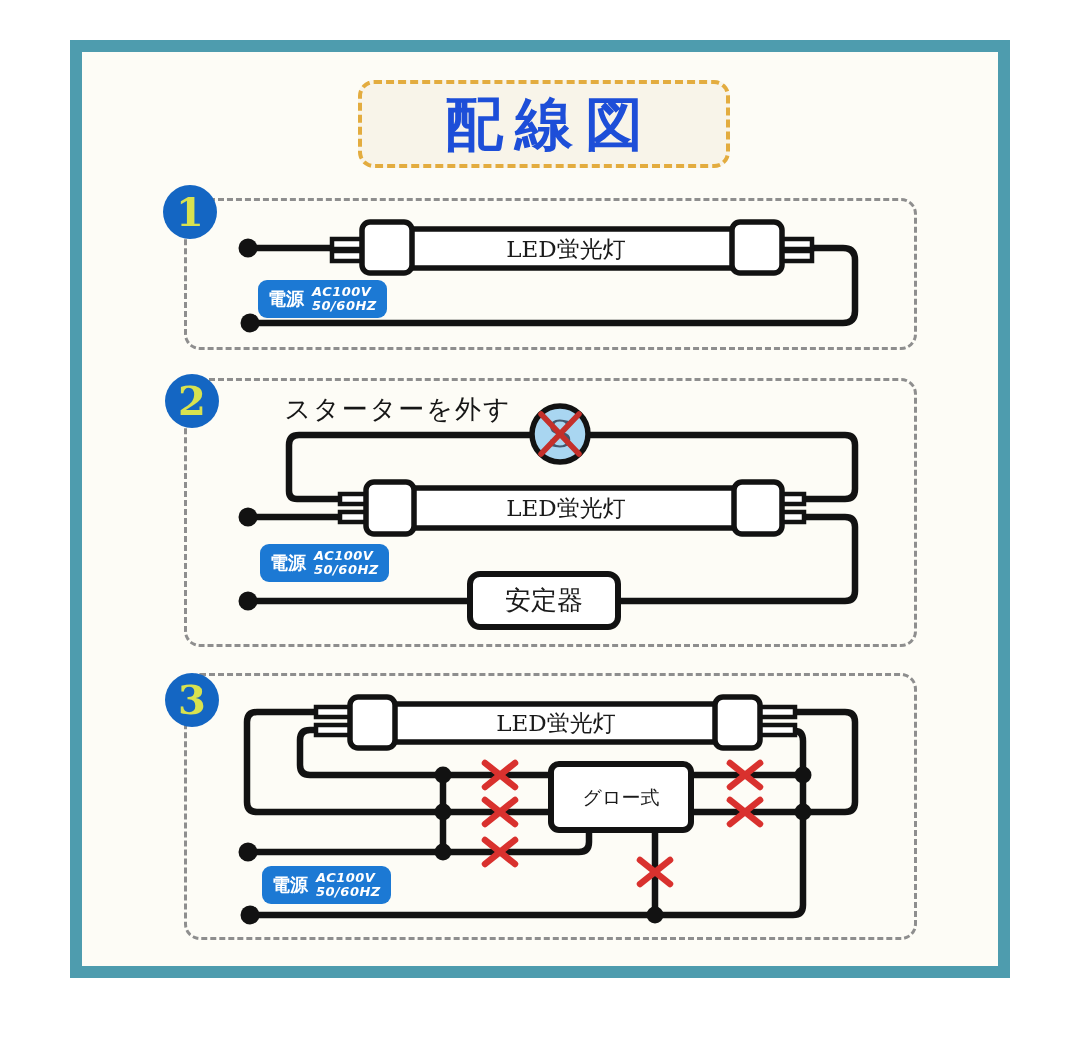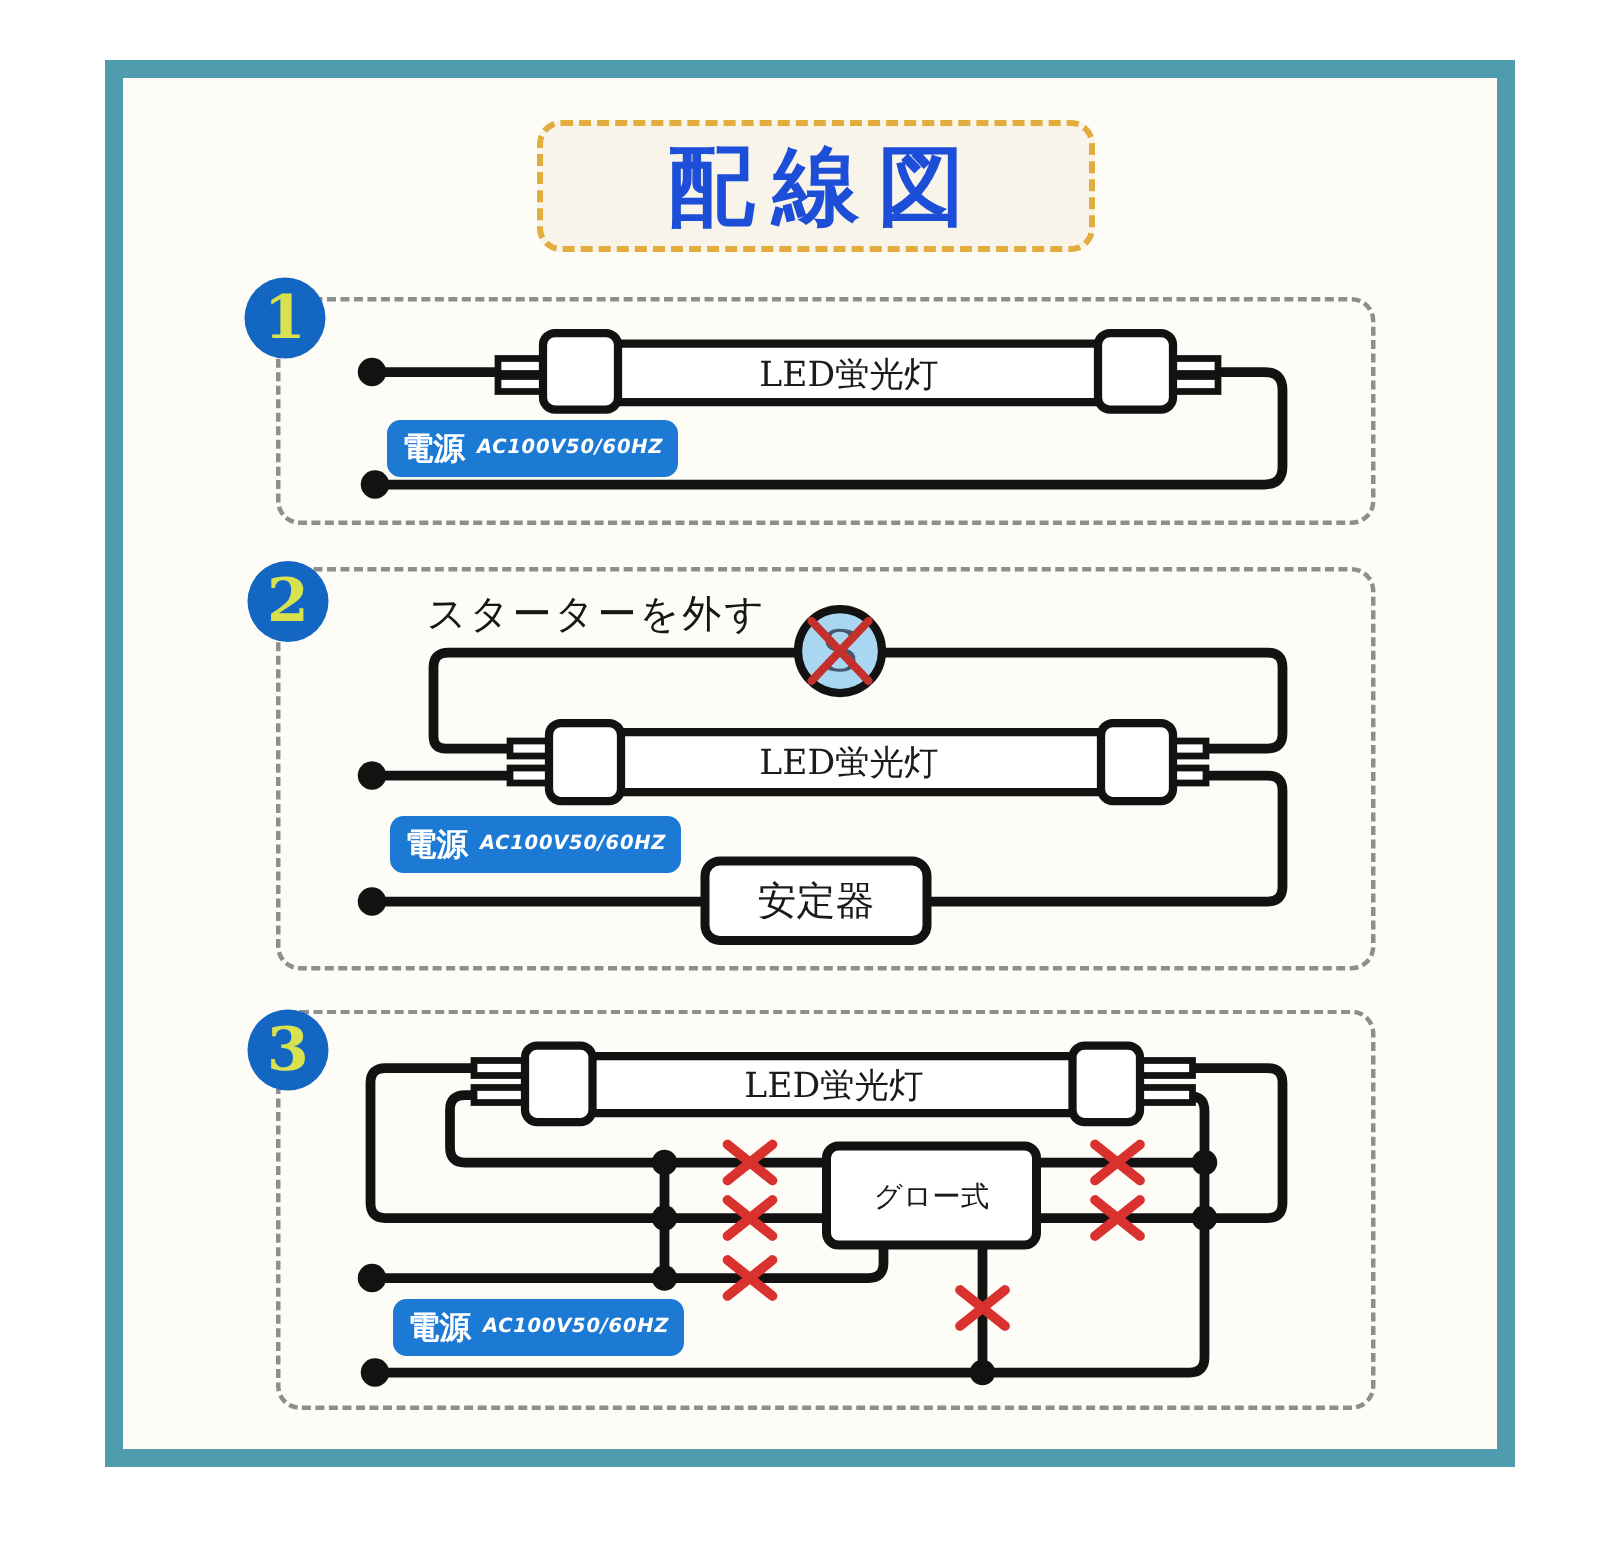--- a/index.html
+++ b/index.html
@@ -30,22 +30,22 @@
   .dot{fill:#121212;}
   .cross-line{stroke:#D9312E;stroke-width:6.5;stroke-linecap:round;}
   .starter-x{stroke:#C4302B;stroke-width:5.5;stroke-linecap:round;}
   .tube-label{font-family:"DejaVu Serif",serif;font-size:23px;fill:#1a1a1a;text-anchor:middle;}
   .comp-label{font-family:"DejaVu Serif",serif;font-size:26px;fill:#1a1a1a;text-anchor:middle;}
   .glow-label{font-family:"DejaVu Serif",serif;font-size:19px;fill:#1a1a1a;text-anchor:middle;}
   .instr-label{font-family:"DejaVu Serif",serif;font-size:26px;fill:#161616;text-anchor:middle;letter-spacing:2px;}
   .s-label{font-family:"DejaVu Serif",serif;font-size:38px;fill:#44586E;text-anchor:middle;}
   .badge{position:absolute;height:38px;background:#1C79D4;border-radius:9px;box-sizing:border-box;
          display:flex;align-items:center;padding:0 10px;gap:8px;color:#ffffff;}
-  .badge-main{font-size:21px;font-weight:bold;line-height:1;}
-  .badge-sub{display:flex;flex-direction:row;font-size:13px;font-weight:bold;font-style:italic;
+  .badge-main{font-size:18px;font-weight:bold;line-height:1;}
+  .badge-sub{display:flex;flex-direction:column;font-size:13px;font-weight:bold;font-style:italic;
          line-height:14px;letter-spacing:0.5px;}
   #badge1{left:258px;top:280px;}
   #badge2{left:260px;top:544px;}
   #badge3{left:262px;top:866px;}
 </style>
 </head>
 <body>
 
 <div class="canvas">
 

